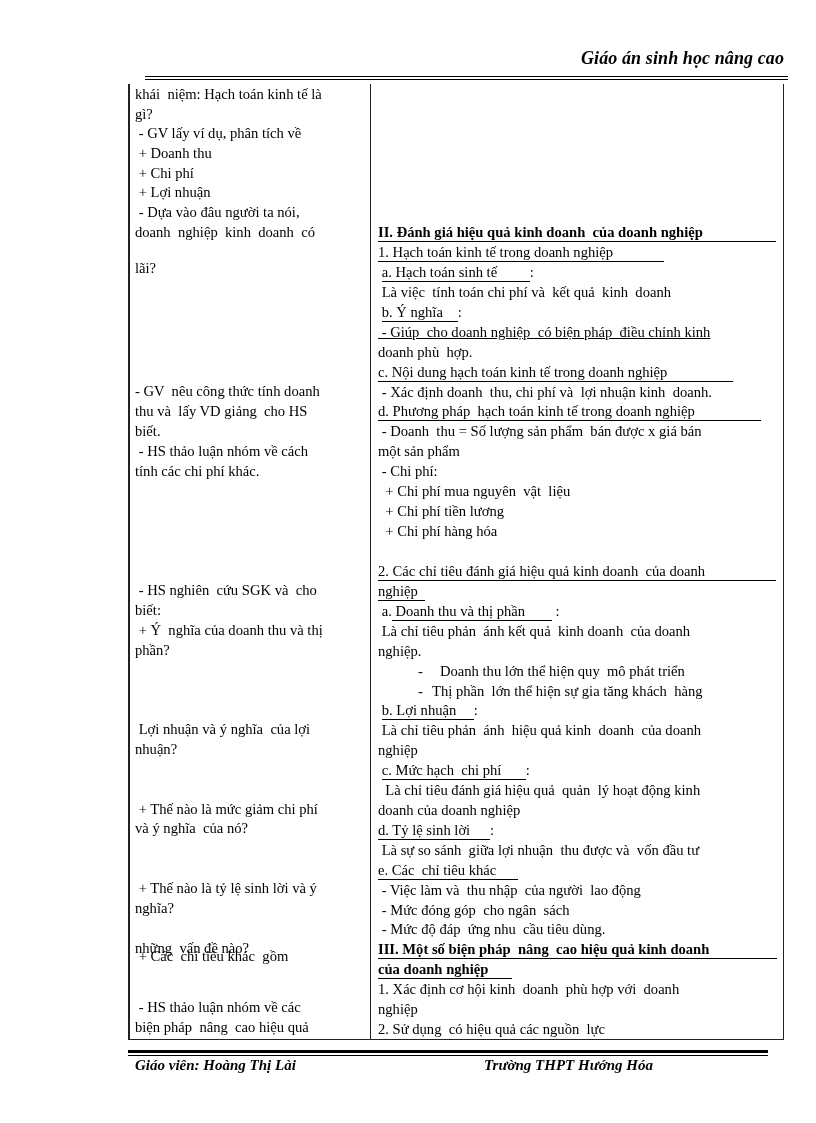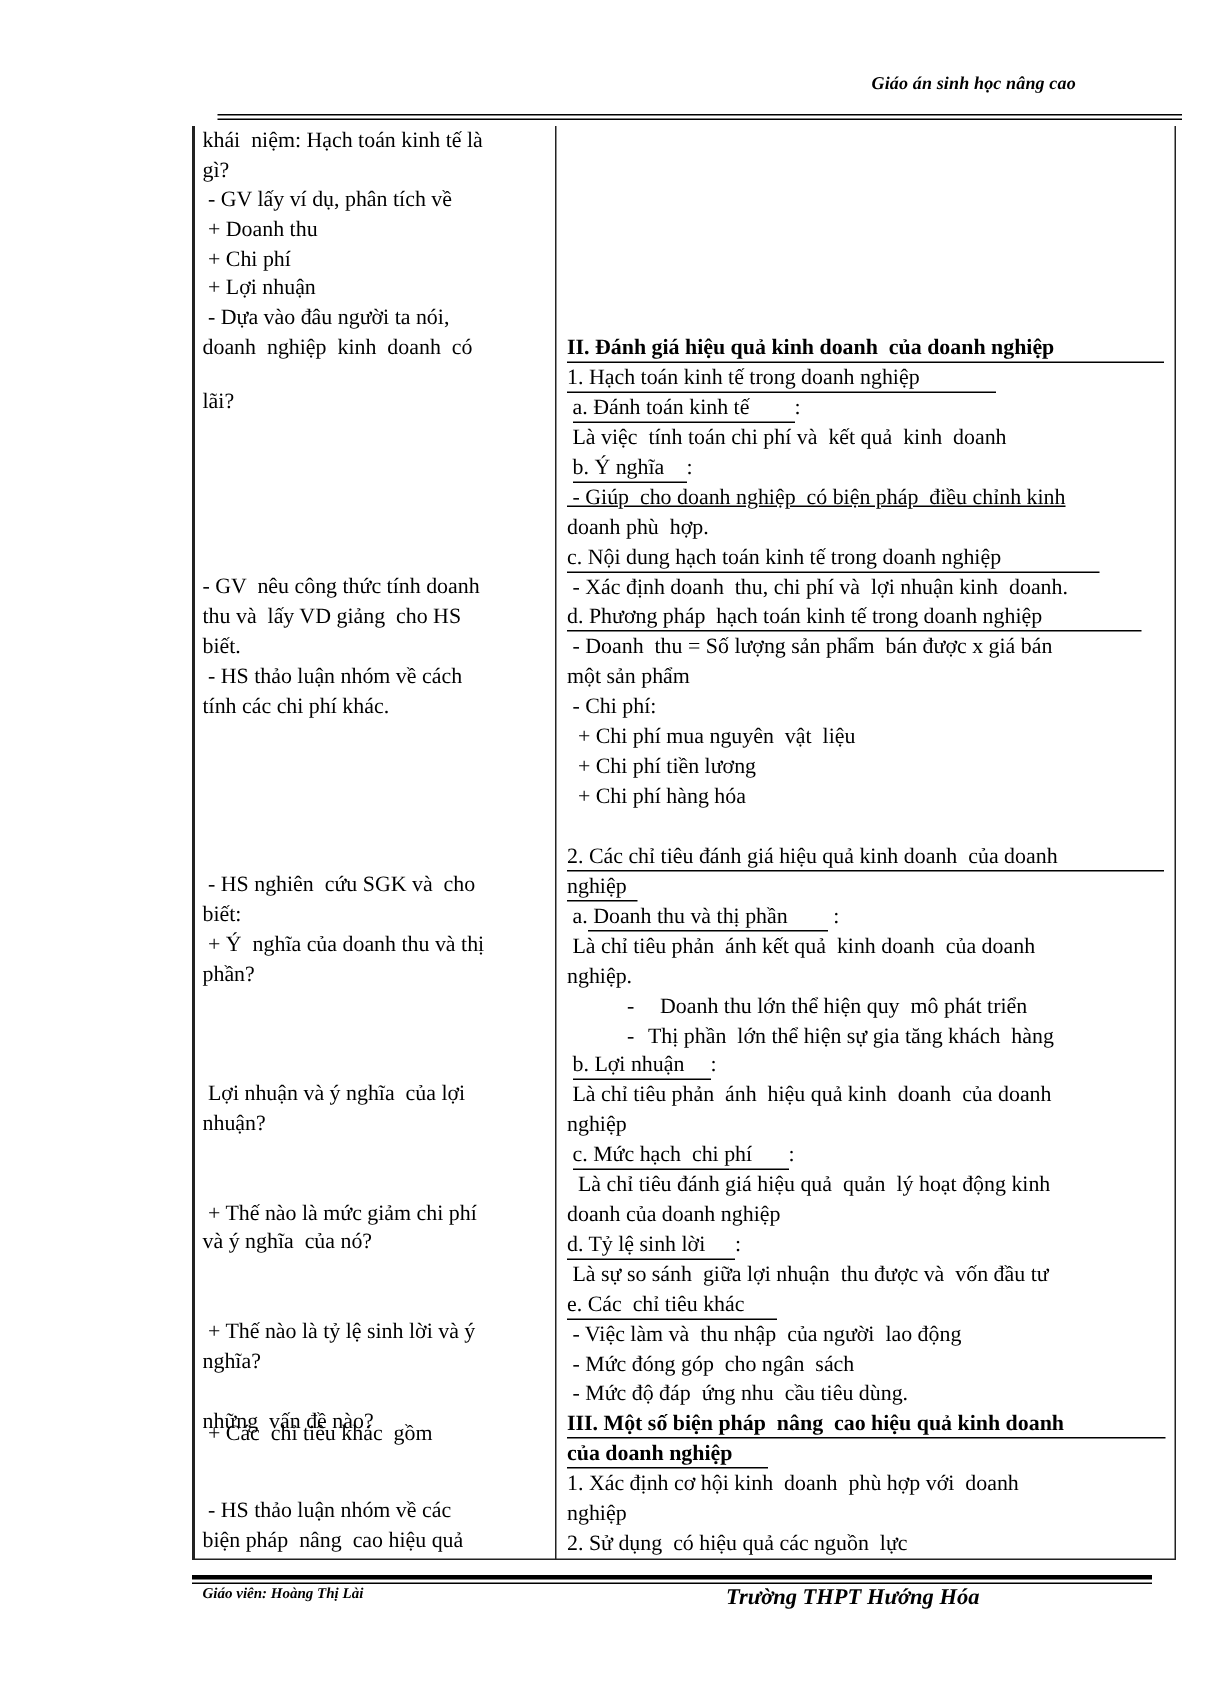--- a/index.html
+++ b/index.html
@@ -1,30 +1,30 @@
 <!DOCTYPE html>
 <html><head>
 <meta charset="utf-8">
 <style>
   html, body { margin:0; padding:0; background:#ffffff; }
   body { width:816px; height:1123px; position:relative; overflow:hidden;
          font-family:"Liberation Serif", "DejaVu Serif", serif; color:#000; }
-  .hdr-title { position:absolute; left:581px; top:48px; font-size:12px; font-weight:bold; font-style:italic; letter-spacing:0.1px; }
+  .hdr-title { position:absolute; left:581px; top:48px; font-size:18px; font-weight:bold; font-style:italic; letter-spacing:0.1px; }
   .hdr-line1 { position:absolute; left:145px; top:76px; width:643px; height:0; border-top:1px solid #000; }
   .hdr-line2 { position:absolute; left:145px; top:79px; width:643px; height:0; border-top:1px solid #000; }
   .tbl { position:absolute; left:128px; top:84px; width:656px; height:956px; border-left:2px solid #222; border-right:1.5px solid #222; border-bottom:1.5px solid #222; box-sizing:border-box; }
   .col-div { position:absolute; left:370px; top:84px; width:0; height:956px; border-left:1.5px solid #222; }
   .ln { position:absolute; font-size:14.6px; line-height:20px; white-space:pre; }
   .L { left:135px; }
   .R { left:378px; }
   .ul-full { display:inline-block; border-bottom:1px solid #000; line-height:18px; }
   .b { font-weight:bold; }
   .ftr-line-thick { position:absolute; left:128px; top:1050px; width:640px; height:3px; background:#000; }
   .ftr-line-thin { position:absolute; left:128px; top:1055px; width:640px; height:0; border-top:1px solid #000; }
-  .ftr-left { position:absolute; left:135px; top:1057px; font-size:10px; font-weight:bold; font-style:italic; }
+  .ftr-left { position:absolute; left:135px; top:1057px; font-size:15px; font-weight:bold; font-style:italic; }
   .ftr-right { position:absolute; left:484px; top:1057px; font-size:15px; font-weight:bold; font-style:italic; }
 </style>
 </head>
 <body>
 
 <div class="hdr-title">Giáo án sinh học nâng cao</div>
 <div class="hdr-line1"></div>
 <div class="hdr-line2"></div>
 
 <div class="tbl"></div>
@@ -57,21 +57,21 @@
     <div class="ln L" style="top: 898px;">nghĩa?</div>
     <div class="ln L" style="top: 918px; margin-top: 28px;"> + Các  chỉ tiêu khác  gồm</div>
     <div class="ln L" style="top: 938px;">những  vấn đề nào?</div>
     <div class="ln L" style="top: 997px;"> - HS thảo luận nhóm về các</div>
     <div class="ln L" style="top: 1017px;">biện pháp  nâng  cao hiệu quả</div>
   </div>
 
 <div>
   <div class="ln R b" style="top:222px;"><span class="ul-full" style="width:398px;">II. Đánh giá hiệu quả kinh doanh  của doanh nghiệp</span></div>
   <div class="ln R" style="top:242px;"><span class="ul-full" style="width:286px;">1. Hạch toán kinh tế trong doanh nghiệp</span></div>
-  <div class="ln R" style="top:262px;"> <span class="ul-full" style="width:148px;">a. Đánh toán kinh tế</span><span>:</span></div>
+  <div class="ln R" style="top:262px;"> <span class="ul-full" style="width:148px;">a. Hạch toán sinh tế</span><span>:</span></div>
   <div class="ln R" style="top:282px;"> Là việc  tính toán chi phí và  kết quả  kinh  doanh</div>
   <div class="ln R" style="top:302px;"> <span class="ul-full" style="width:76px;">b. Ý nghĩa</span><span>:</span></div>
   <div class="ln R" style="top:322px;text-decoration:underline;"> - Giúp  cho doanh nghiệp  có biện pháp  điều chỉnh kinh</div>
   <div class="ln R" style="top:342px;">doanh phù  hợp.</div>
   <div class="ln R" style="top:362px;"><span class="ul-full" style="width:355px;">c. Nội dung hạch toán kinh tế trong doanh nghiệp</span></div>
   <div class="ln R" style="top:382px;"> - Xác định doanh  thu, chi phí và  lợi nhuận kinh  doanh.</div>
   <div class="ln R" style="top:401px;"><span class="ul-full" style="width:383px;">d. Phương pháp  hạch toán kinh tế trong doanh nghiệp</span></div>
   <div class="ln R" style="top:421px;"> - Doanh  thu = Số lượng sản phẩm  bán được x giá bán</div>
   <div class="ln R" style="top:441px;">một sản phẩm</div>
   <div class="ln R" style="top:461px;"> - Chi phí:</div>

